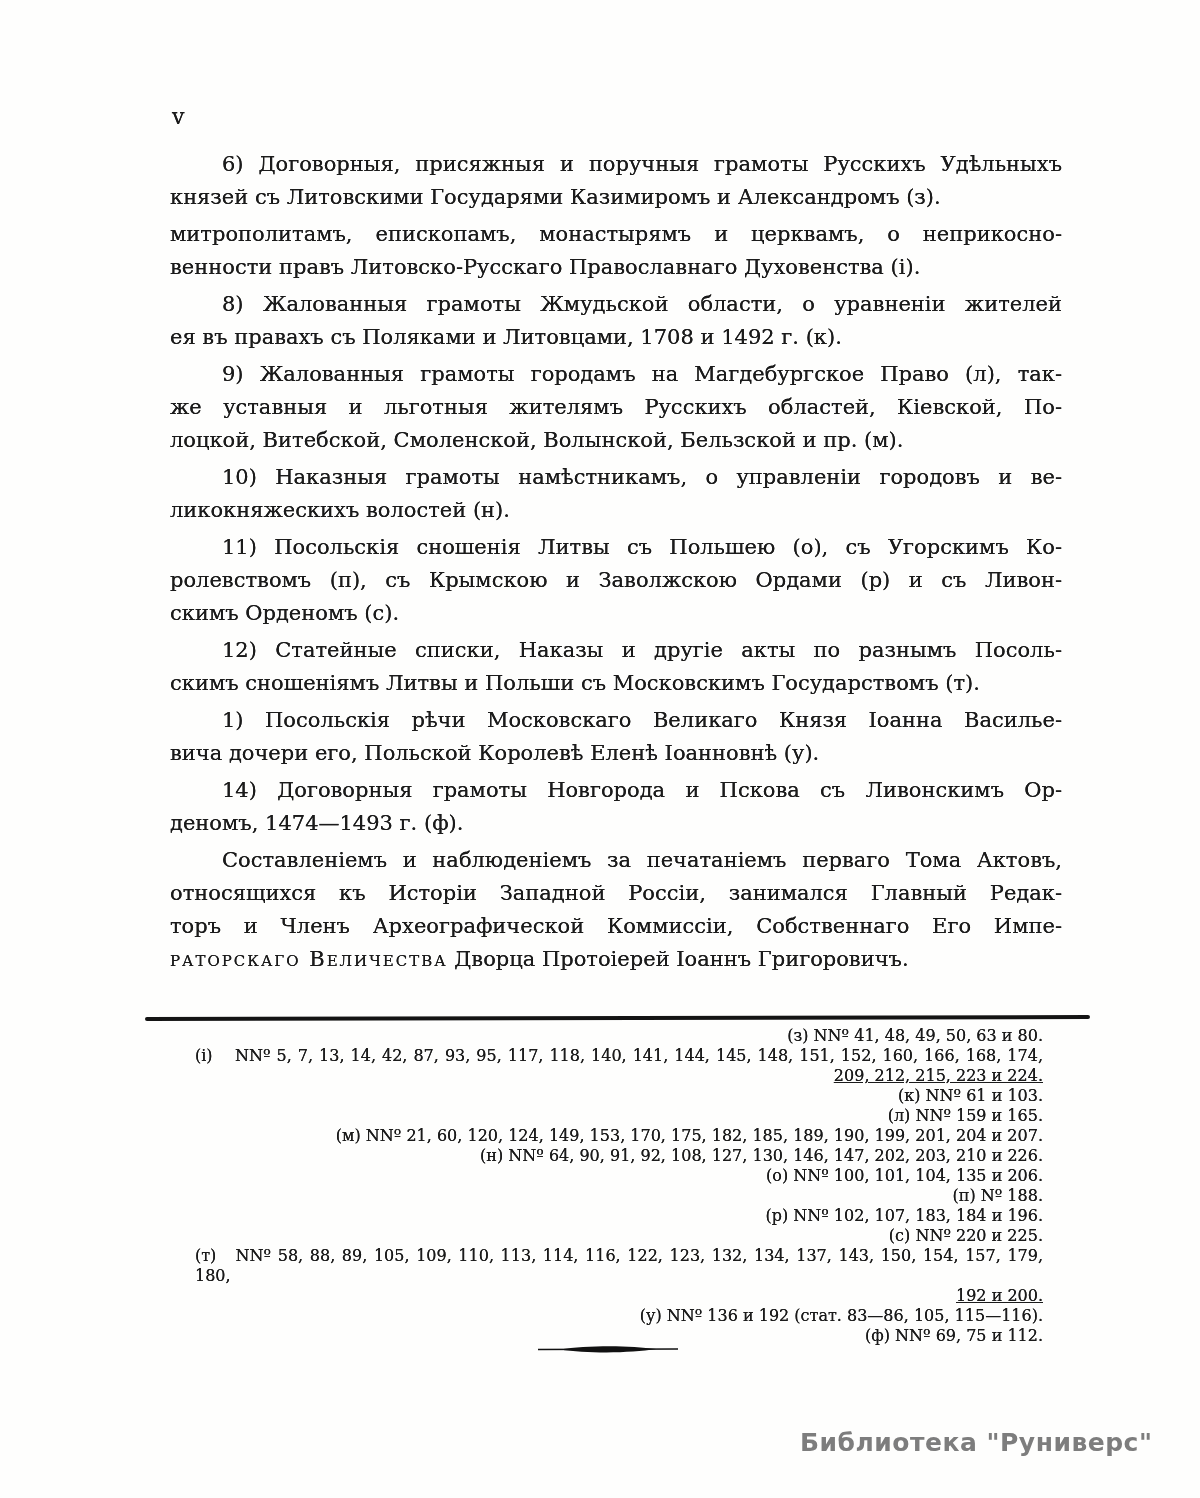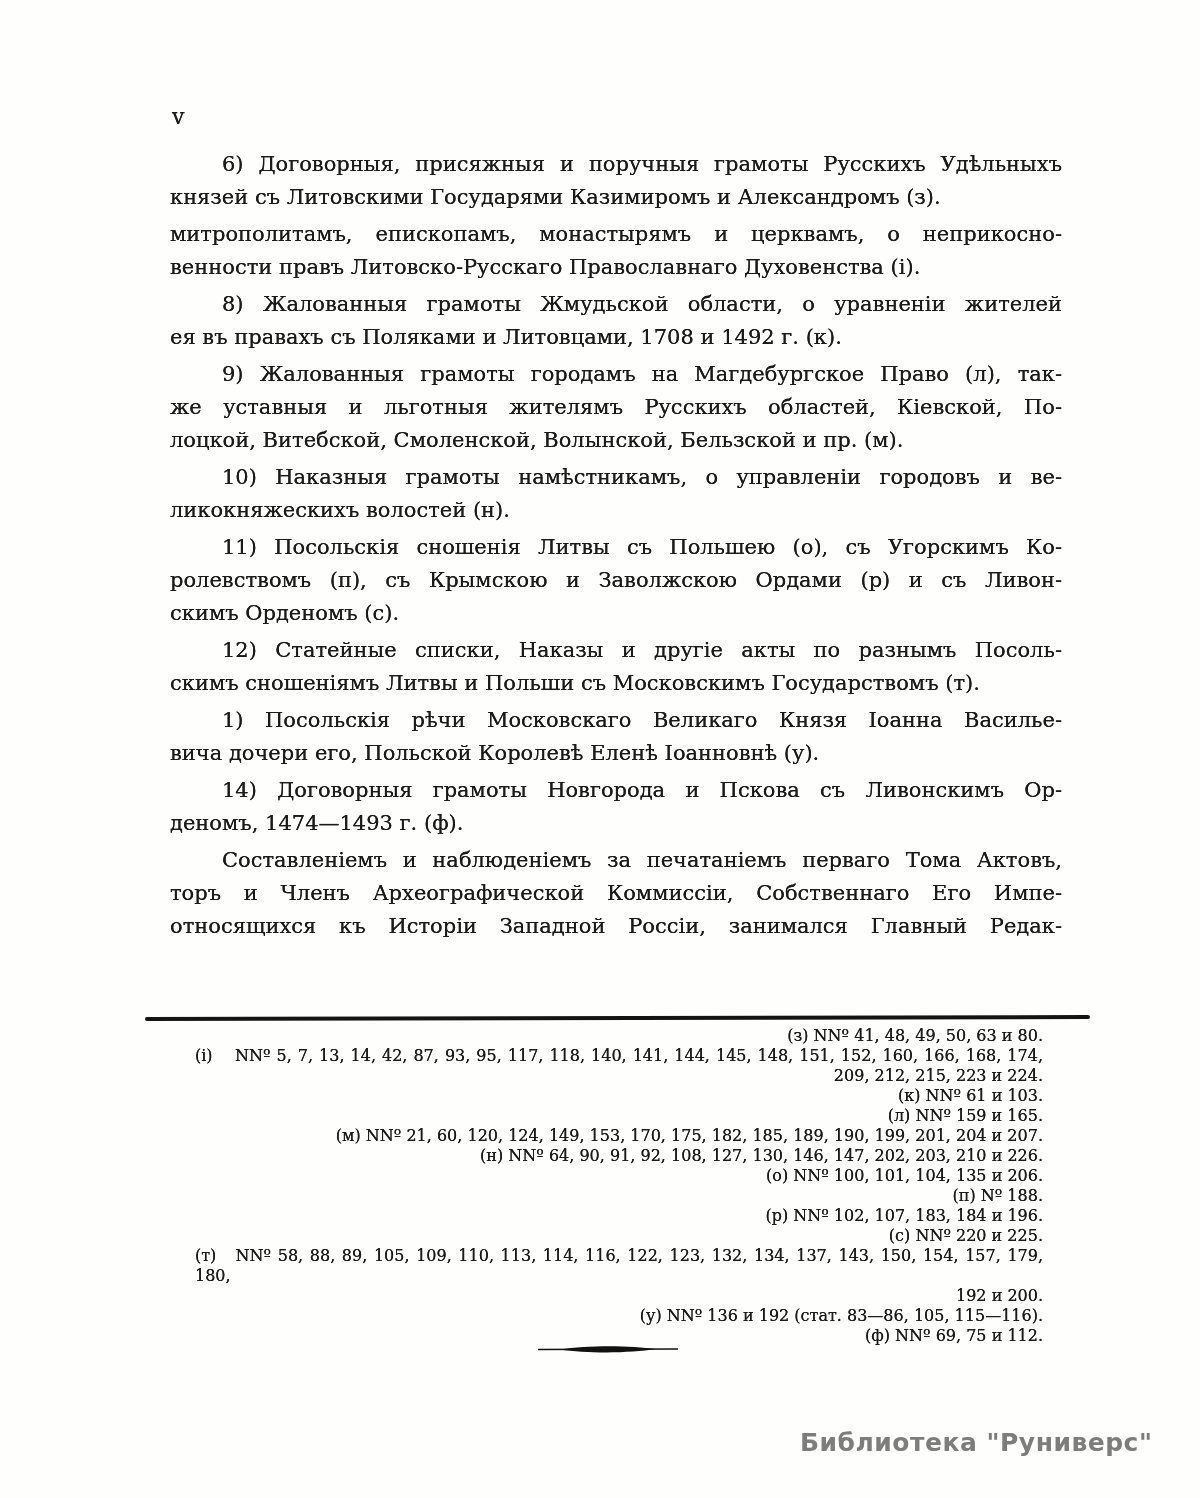--- a/index.html
+++ b/index.html
@@ -33,21 +33,21 @@
     transform:rotate(-0.12deg);
   }
   .footnotes{
     position:absolute;left:195px;top:1026px;width:848px;
     font-size:16px;line-height:20px;
     text-shadow:0 0 0.4px currentColor;
   }
   .footnote{margin:0;}
   .fn-line{text-align:right;}
   .fn-line.fill{text-align:justify;text-align-last:justify;}
-  .fn-line.cont{padding-left:42px;}
+  .fn-line.cont{padding-left:42px;text-decoration:underline;}
   .fn-marker{display:inline-block;min-width:34px;}
   .divider{position:absolute;left:538px;top:1342px;}
   .watermark{
     position:absolute;left:800px;top:1428px;
     font-family:"DejaVu Sans", sans-serif;
     font-weight:700;font-size:25px;color:#7d7d7d;
     letter-spacing:0.5px;
   }
 </style>
 </head>
@@ -91,22 +91,23 @@
       <div class="paragraph">
         <div class="line first fill">1) Посольскія рѣчи Московскаго Великаго Князя Іоанна Василье-</div>
         <div class="line last">вича дочери его, Польской Королевѣ Еленѣ Іоанновнѣ (у).</div>
       </div>
       <div class="paragraph">
         <div class="line first fill">14) Договорныя грамоты Новгорода и Пскова съ Ливонскимъ Ор-</div>
         <div class="line last">деномъ, 1474—1493 г. (ф).</div>
       </div>
       <div class="paragraph">
         <div class="line first fill">Составленіемъ и наблюденіемъ за печатаніемъ перваго Тома Актовъ,</div>
+        <div class="line fill">относящихся къ Исторіи Западной Россіи, занимался Главный Редак-</div>
         <div class="line fill">торъ и Членъ Археографической Коммиссіи, Собственнаго Его Импе-</div>
-        <div class="line fill">относящихся къ Исторіи Западной Россіи, занимался Главный Редак-</div>
+        <div class="line last"><span class="smallcaps">раторскаго Величества</span> Дворца Протоіерей Іоаннъ Григоровичъ.</div>
       </div>
     </div>
 
   <div class="footnote-rule"></div>
 
   <div class="footnotes">
       <div class="footnote">
         <div class="fn-line"><span class="fn-marker">(з)</span> NNº 41, 48, 49, 50, 63 и 80.</div>
       </div>
       <div class="footnote">

